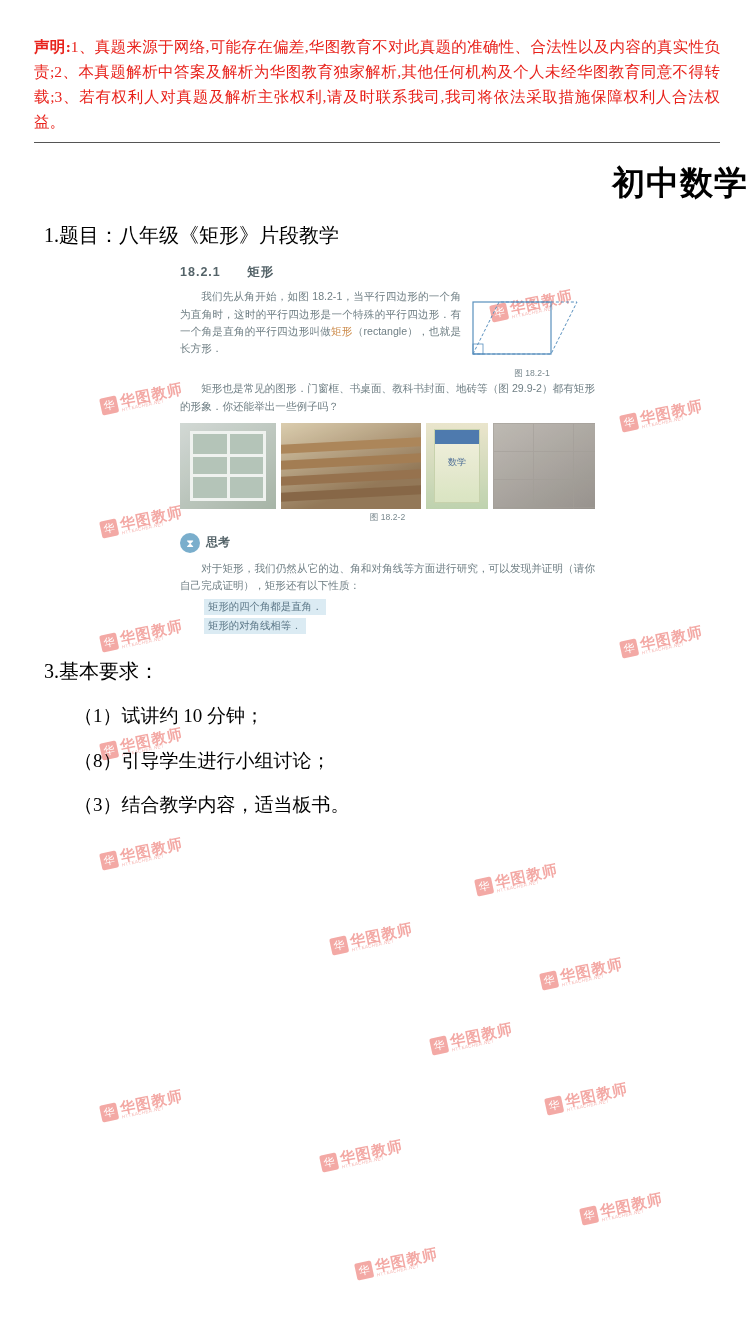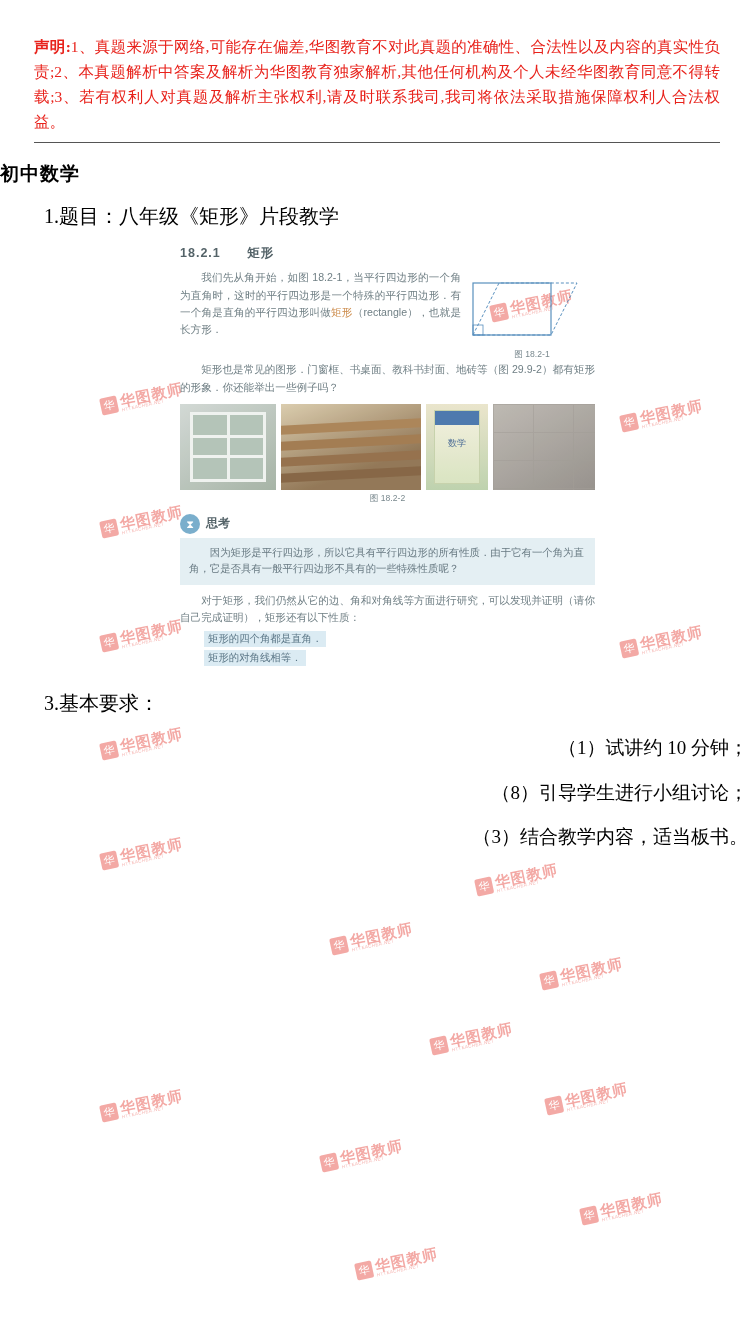--- a/index.html
+++ b/index.html
@@ -89,40 +89,39 @@
     z-index: 10;
     margin: 8px 28px 0 34px;
     border-top: 1.2px solid #555;
     height: 0;
   }
 
   
   .doc-title {
     position: relative;
     z-index: 10;
-    text-align: left;
-    font-size: 19px;
+    text-align: right;
+    font-size: 33px;
     font-weight: bold;
     margin-top: 18px;
     letter-spacing: 1px;
   }
 
   
   .line {
     position: relative;
     z-index: 10;
     font-size: 20px;
     margin: 14px 0 0 44px;
     line-height: 1.5;
   }
   .line.sub {
     margin-left: 74px;
     font-size: 19px;
     margin-top: 16px;
-    text-align: right;
   }
   .sec-basic {
     margin-top: 22px;
   }
 
   
   .figure {
     position: relative;
     z-index: 6;
     width: 415px;
@@ -464,21 +463,20 @@
       <div class="photo p4">
           <div class="tiles"></div>
         </div>
     </div>
     <div class="fig-cap2">图 18.2-2</div>
 
     <div class="think">
       <span class="think-icon">⧗</span>
       <span class="think-label">思考</span>
     </div>
-    <div class="think-box">因为矩形是平行四边形，所以它具有平行四边形的所有性质．由于它有一个角为直角，它是否具有一般平行四边形不具有的一些特殊性质呢？</div>
 
     <p class="fig-p" style="margin-top:7px">对于矩形，我们仍然从它的边、角和对角线等方面进行研究，可以发现并证明（请你自己完成证明），矩形还有以下性质：</p>
     <div class="prop-wrap">
       <div><span class="prop">矩形的四个角都是直角．</span></div>
       <div><span class="prop">矩形的对角线相等．</span></div>
     </div>
   </div>
 
   <div class="line sec-basic">3.基本要求：</div>
   <div class="line sub">（1）试讲约 10 分钟；</div>

